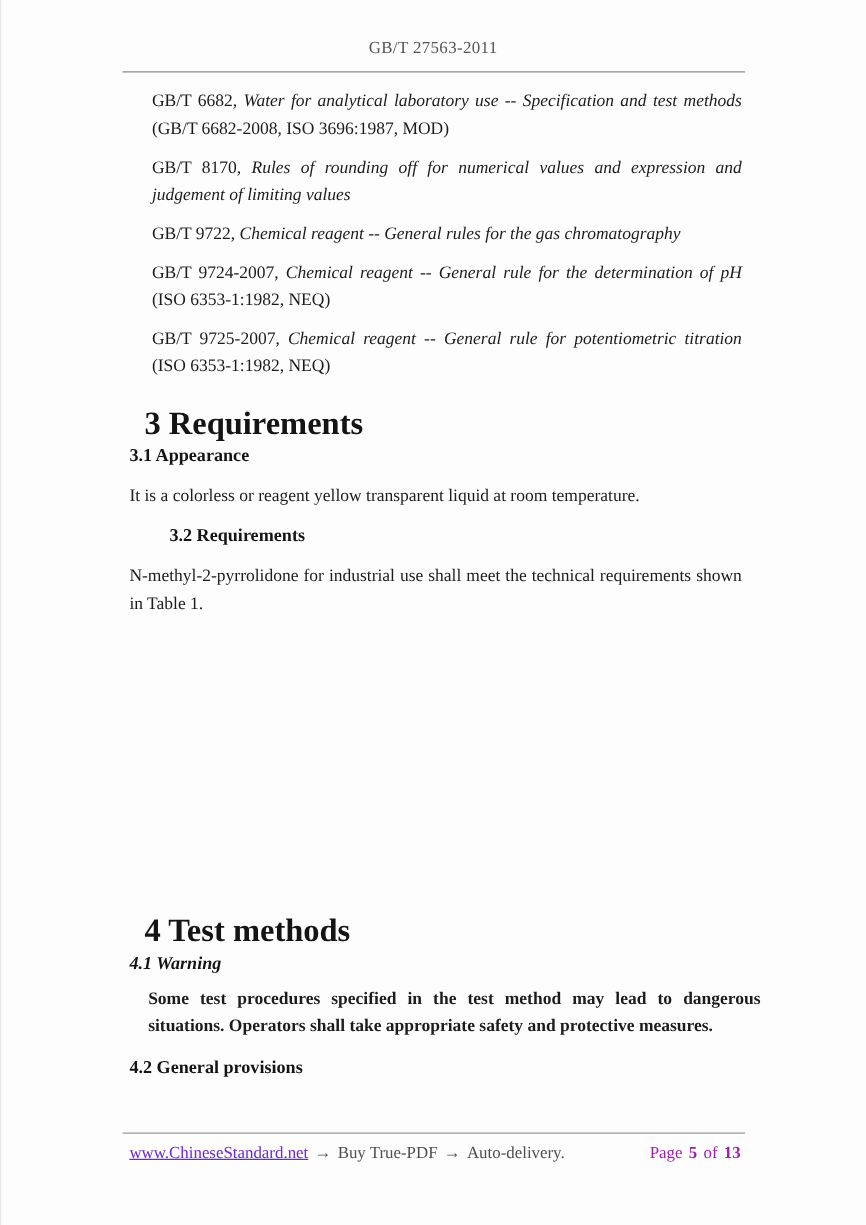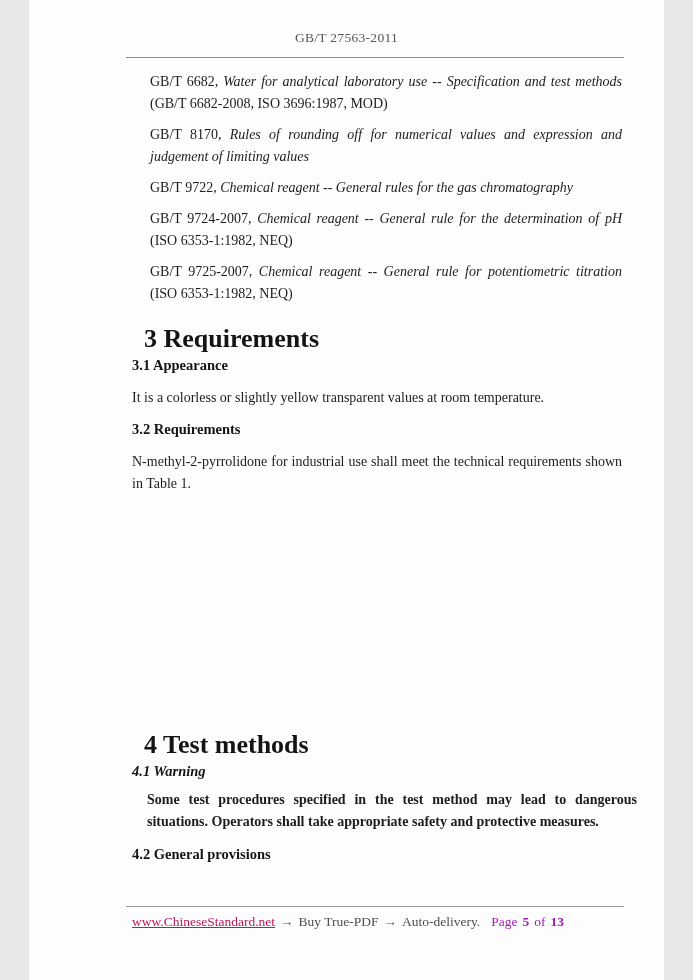--- a/index.html
+++ b/index.html
@@ -1,18 +1,18 @@
 <!DOCTYPE html>
 <html><head>
 <meta charset="utf-8">
 <style>
   html, body { margin: 0; padding: 0; background: #e8e8e8; }
   .page {
     position: relative;
-    width: 635px;
+    width: 692px;
     height: 980px;
     margin: 0 auto;
     background: #fdfdfd;
     font-family: "Liberation Serif", "DejaVu Serif", serif;
     color: #1c1c1c;
     overflow: hidden;
   }
   .hdr-text {
     position: absolute;
     top: 30px; left: 0; right: 0;
@@ -74,21 +74,21 @@
   .footer {
     position: absolute;
     top: 914px; left: 103px; right: 100px;
     display: flex;
     justify-content: space-between;
     align-items: baseline;
     font-size: 13.5px;
     color: #4f4f4f;
   }
   .ftr-link {
-    color: #be185d;
+    color: #6d28d9;
     text-decoration: underline;
     cursor: pointer;
   }
   .arrow { margin: 0 5px; color: #4f4f4f; }
   .pagenum { color: #a21caf; }
   .pagenum b { font-weight: bold; }
   .pg-sp { display: inline-block; width: 5px; }
 </style>
 </head>
 <body>
@@ -102,23 +102,23 @@
     <p><span>GB/T 6682, </span><span class="ref-title">Water for analytical laboratory use -- Specification and test methods</span><span> (GB/T 6682-2008, ISO 3696:1987, MOD)</span></p>
     <p><span>GB/T 8170, </span><span class="ref-title">Rules of rounding off for numerical values and expression and judgement of limiting values</span><span></span></p>
     <p><span>GB/T 9722, </span><span class="ref-title">Chemical reagent -- General rules for the gas chromatography</span><span></span></p>
     <p><span>GB/T 9724-2007, </span><span class="ref-title">Chemical reagent -- General rule for the determination of pH</span><span> (ISO 6353-1:1982, NEQ)</span></p>
     <p><span>GB/T 9725-2007, </span><span class="ref-title">Chemical reagent -- General rule for potentiometric titration</span><span> (ISO 6353-1:1982, NEQ)</span></p>
   </div>
 
   <h1 class="h1" style="top:312px;">3 Requirements</h1>
 
   <h2 class="h2" style="top:357px;">3.1 Appearance</h2>
-  <p class="body-p" style="top:387px;">It is a colorless or slightly yellow transparent values at room temperature.</p>
+  <p class="body-p" style="top:387px;">It is a colorless or reagent yellow transparent liquid at room temperature.</p>
 
-  <h2 class="h2" style="top:421px;">3.2 Requirements</h2>
+  <h2 class="h2" style="top:421px;margin-left:32px;">3.2 Requirements</h2>
   <p class="body-p" style="top:451px;">N-methyl-2-pyrrolidone for industrial use shall meet the technical requirements shown in Table 1.</p>
 
   <h1 class="h1" style="top:718px;">4 Test methods</h1>
 
   <h2 class="h2" style="top:763px;font-style:italic;">4.1 Warning</h2>
   <p class="body-p warning-p" style="top:789px;margin-left:15px;">Some test procedures specified in the test method may lead to dangerous situations. Operators shall take appropriate safety and protective measures.</p>
 
   <h2 class="h2" style="top:846px;">4.2 General provisions</h2>
 
   <div class="ftr-rule"></div>

